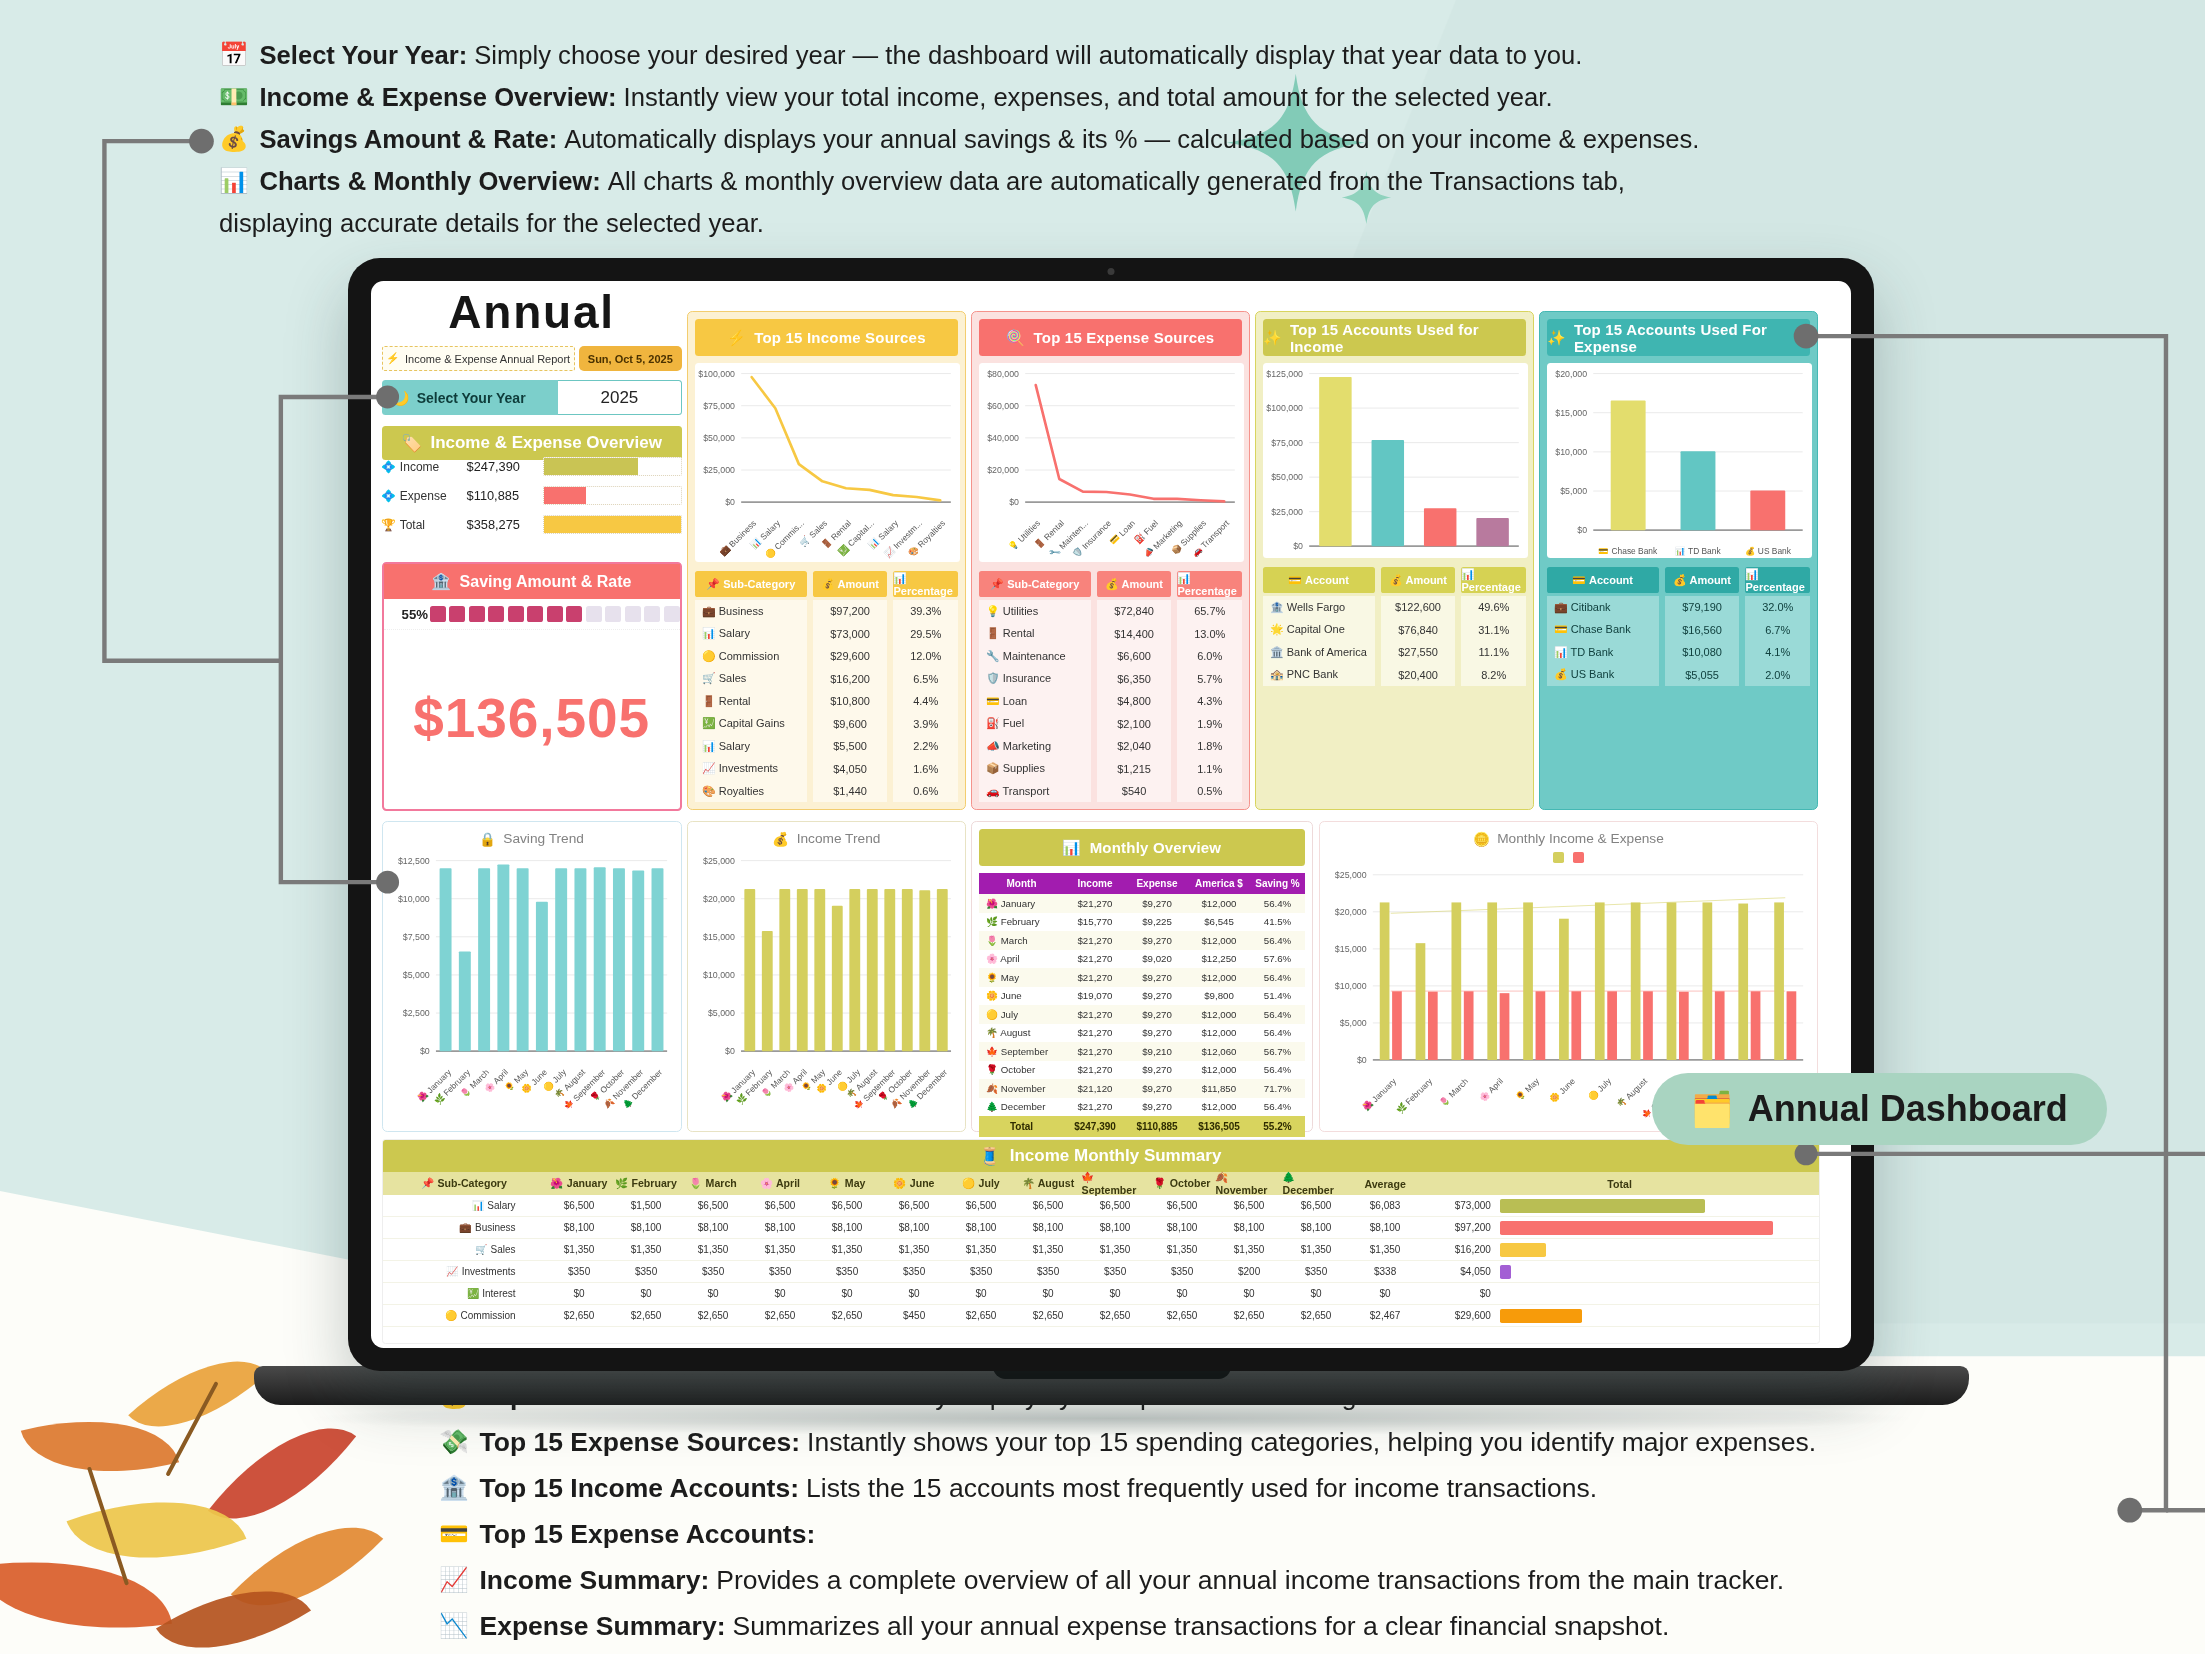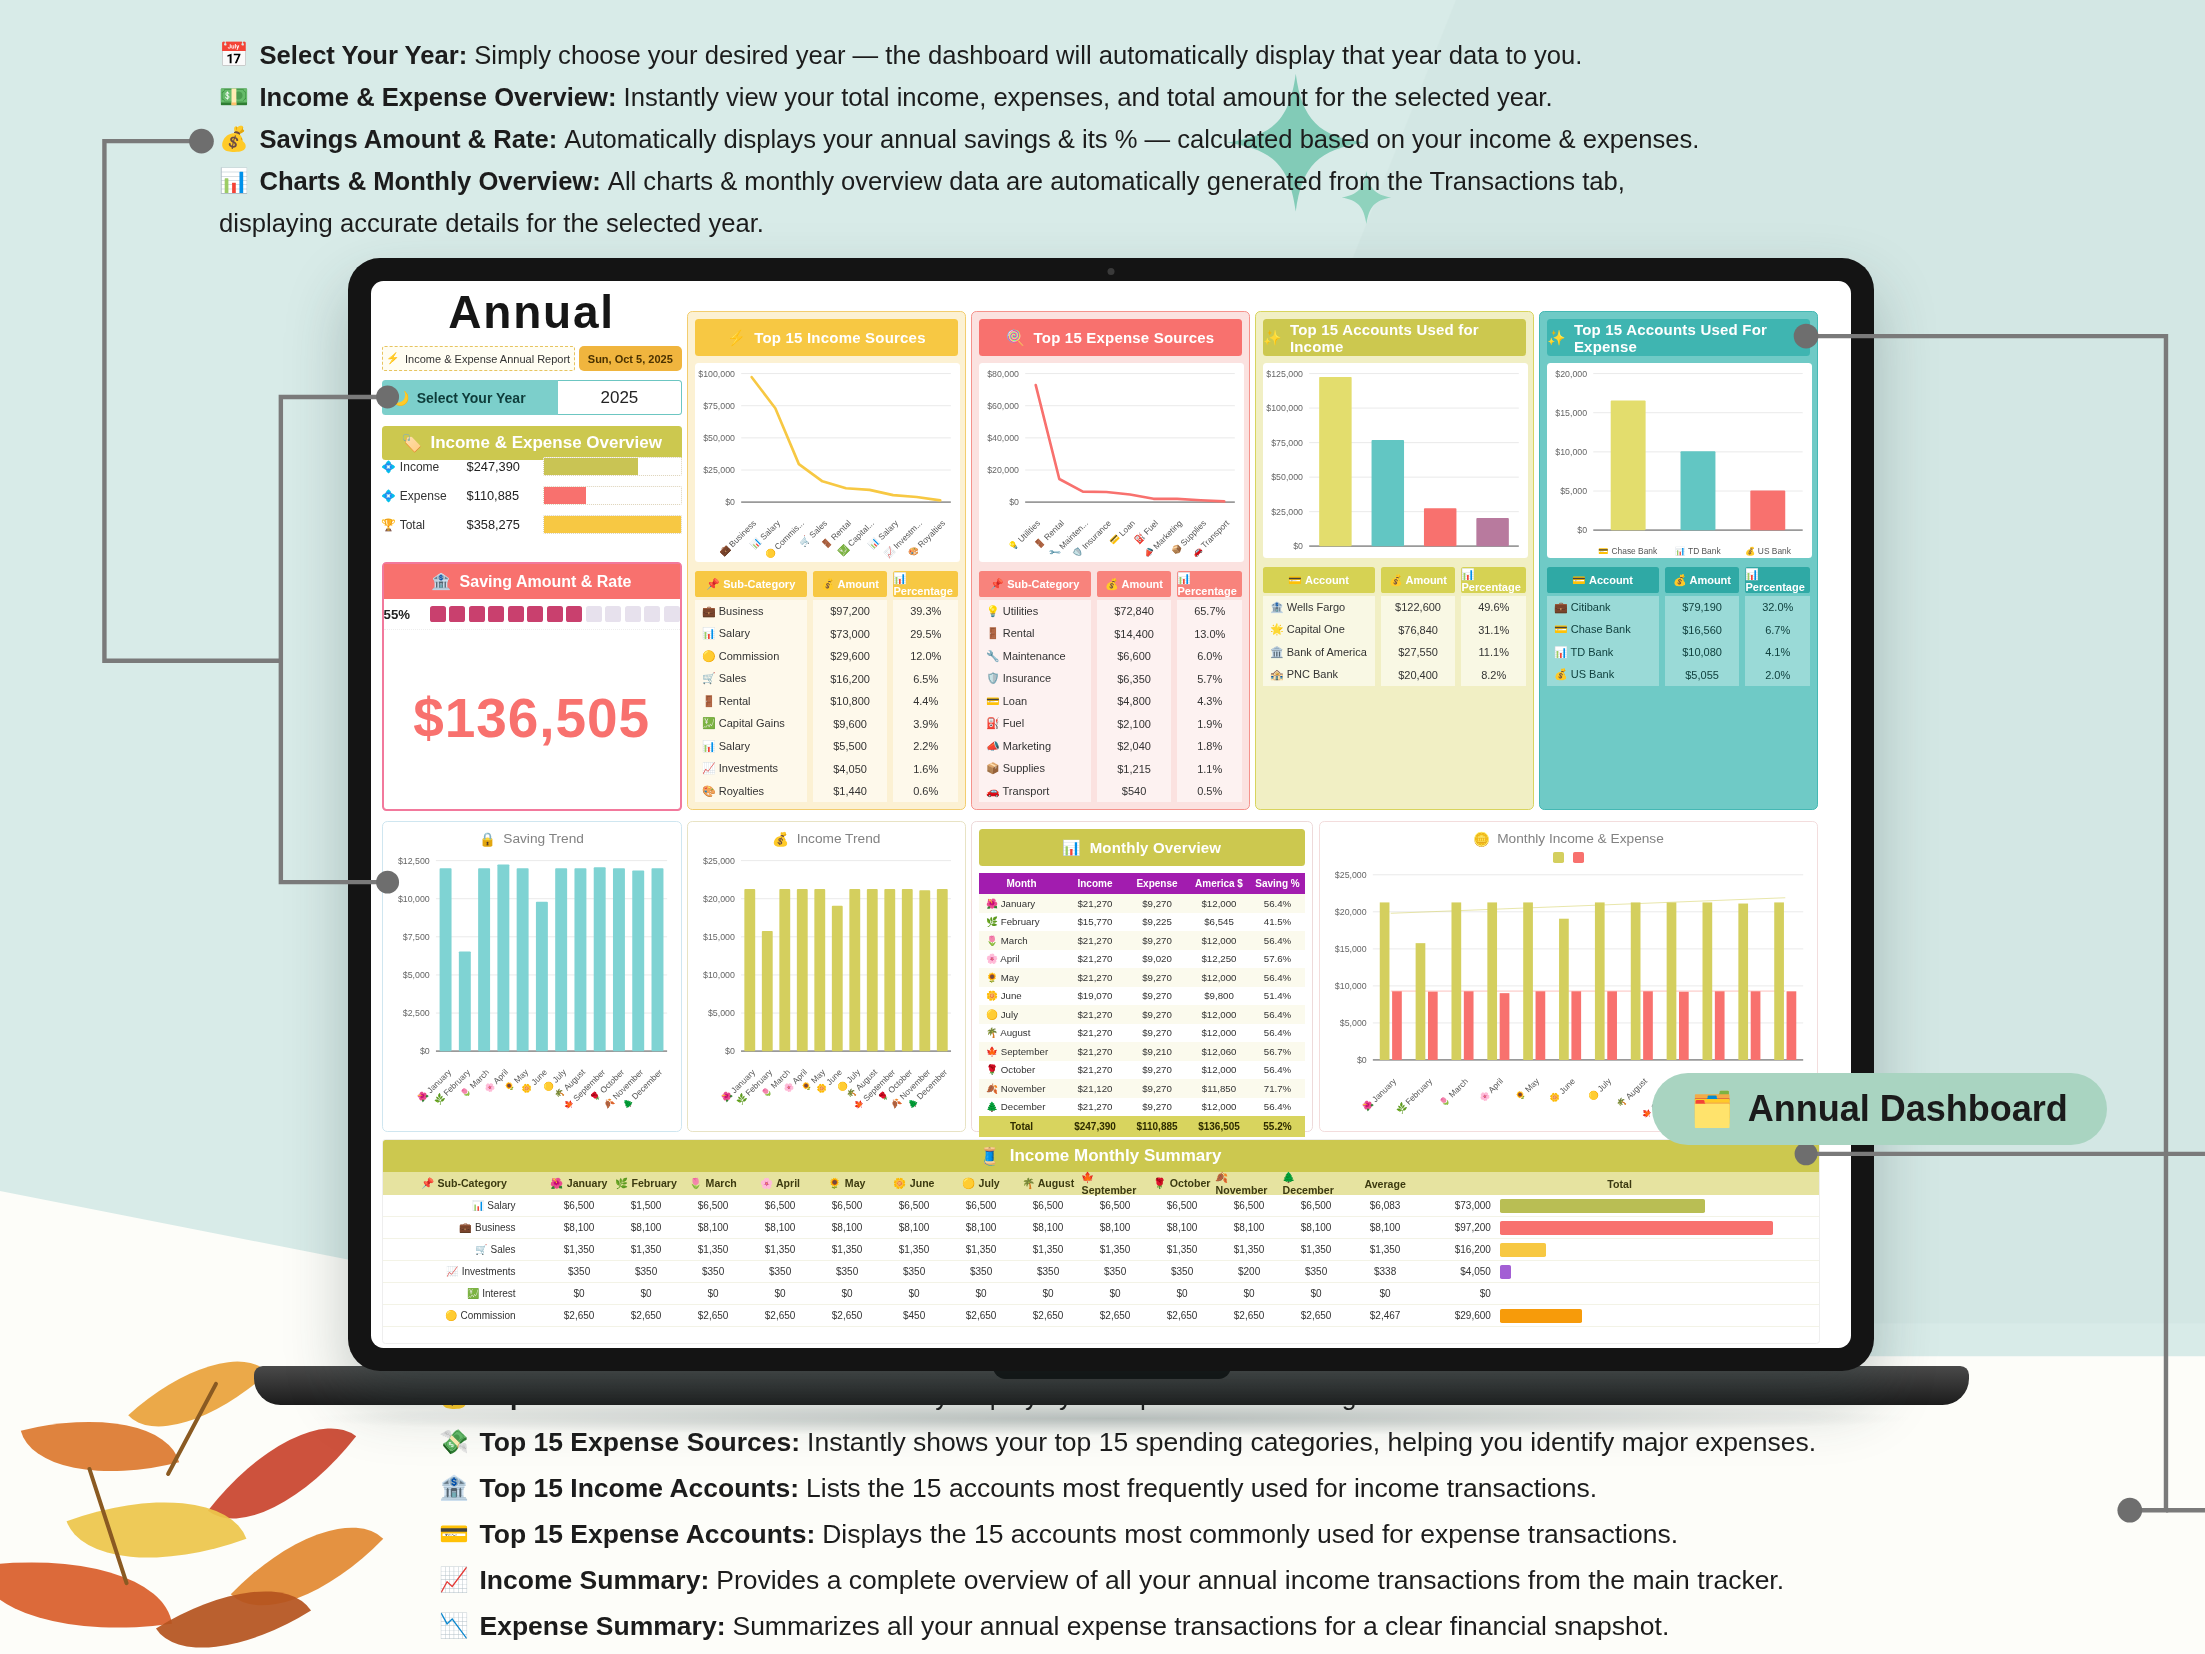--- a/index.html
+++ b/index.html
@@ -89,21 +89,21 @@
   .ov-row{height:23px;margin-bottom:6.2px;display:flex;align-items:center;}
   .ov-lab{width:85px;font-size:12px;color:#333;display:flex;gap:5.3px;align-items:center;}
   .ov-val{width:76px;font-size:12.8px;color:#222;}
   .ov-track{flex:1;height:17px;background:#fff;border:0.9px dotted #ddd2b8;border-radius:1.8px;}
   .ov-fill{height:100%;}
   .saving{position:absolute;left:10.6px;top:281px;width:300px;height:249px;background:#fff;
     border:2.2px solid #f2799c;border-radius:4.4px;box-sizing:border-box;}
   .saving-h{height:35px;background:#f8716e;color:#fff;font-weight:700;font-size:16px;
     display:flex;align-items:center;justify-content:center;gap:8px;}
   .rate-row{height:30px;display:flex;align-items:center;border-bottom:0.9px dotted #eee;}
-  .rate-pct{width:51px;padding-left:0;font-weight:700;font-size:13.2px;color:#222;}
+  .rate-pct{width:51px;padding-left:18px;font-weight:700;font-size:13.2px;color:#222;}
   .blocks{display:flex;gap:3.5px;}
   .blk{width:16px;height:16px;border-radius:2.6px;background:#e7e1ed;}
   .blk.on{background:#c9406e;}
   .saving-amt{height:176px;display:flex;align-items:center;justify-content:center;
     font-size:55px;font-weight:700;color:#f8716e;letter-spacing:0.9px;}
   
   .p-plain{background:#fff;}
   .pt{height:23px;display:flex;align-items:center;justify-content:center;gap:7px;
       font-size:13.7px;color:#828282;margin-top:5.3px;}
   .legend{height:14px;display:flex;align-items:center;justify-content:center;gap:8.8px;}
@@ -920,21 +920,20 @@
       <span> Instantly shows your top 15 spending categories, helping you identify major expenses.</span>
     </div>
     <div class="t-line">
       <span class="t-ic">🏦</span>
       <b>Top 15 Income Accounts:</b>
       <span> Lists the 15 accounts most frequently used for income transactions.</span>
     </div>
     <div class="t-line">
       <span class="t-ic">💳</span>
       <b>Top 15 Expense Accounts:</b>
-      <span> Displays the 15 accounts most commonly used for expense transactions.</span>
     </div>
     <div class="t-line">
       <span class="t-ic">📈</span>
       <b>Income Summary:</b>
       <span> Provides a complete overview of all your annual income transactions from the main tracker.</span>
     </div>
     <div class="t-line">
       <span class="t-ic">📉</span>
       <b>Expense Summary:</b>
       <span> Summarizes all your annual expense transactions for a clear financial snapshot.</span>

